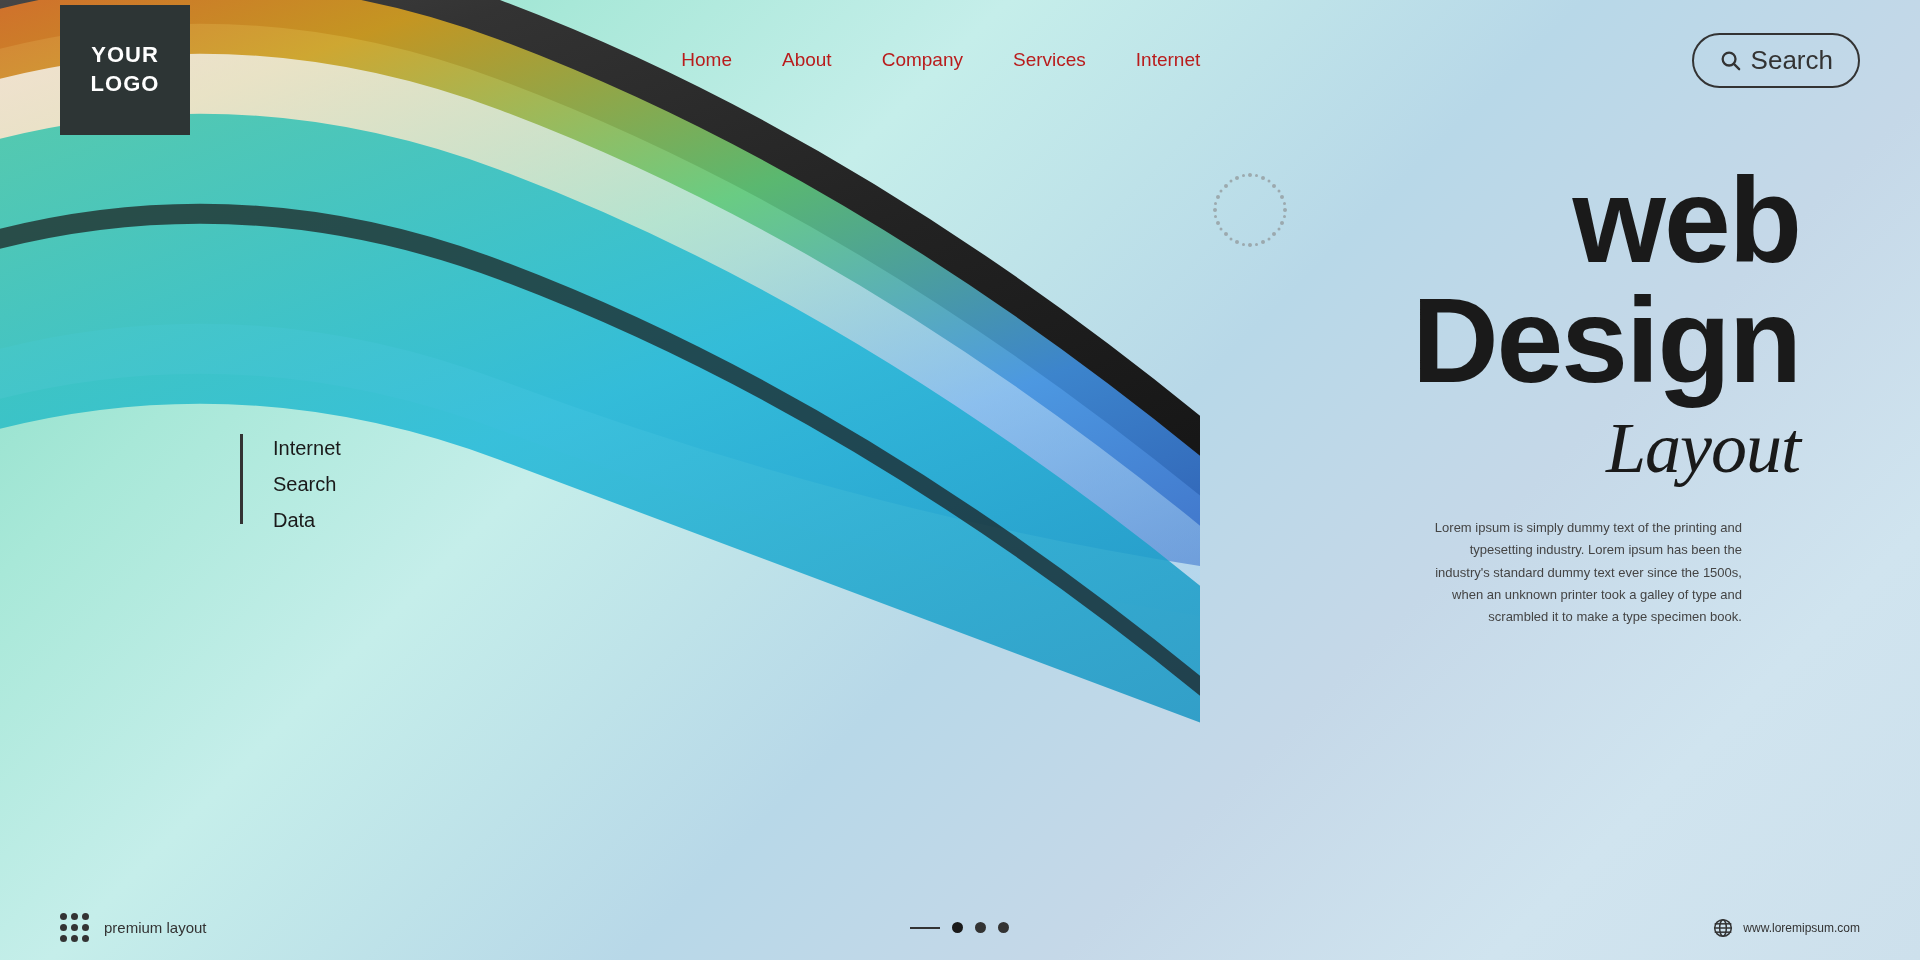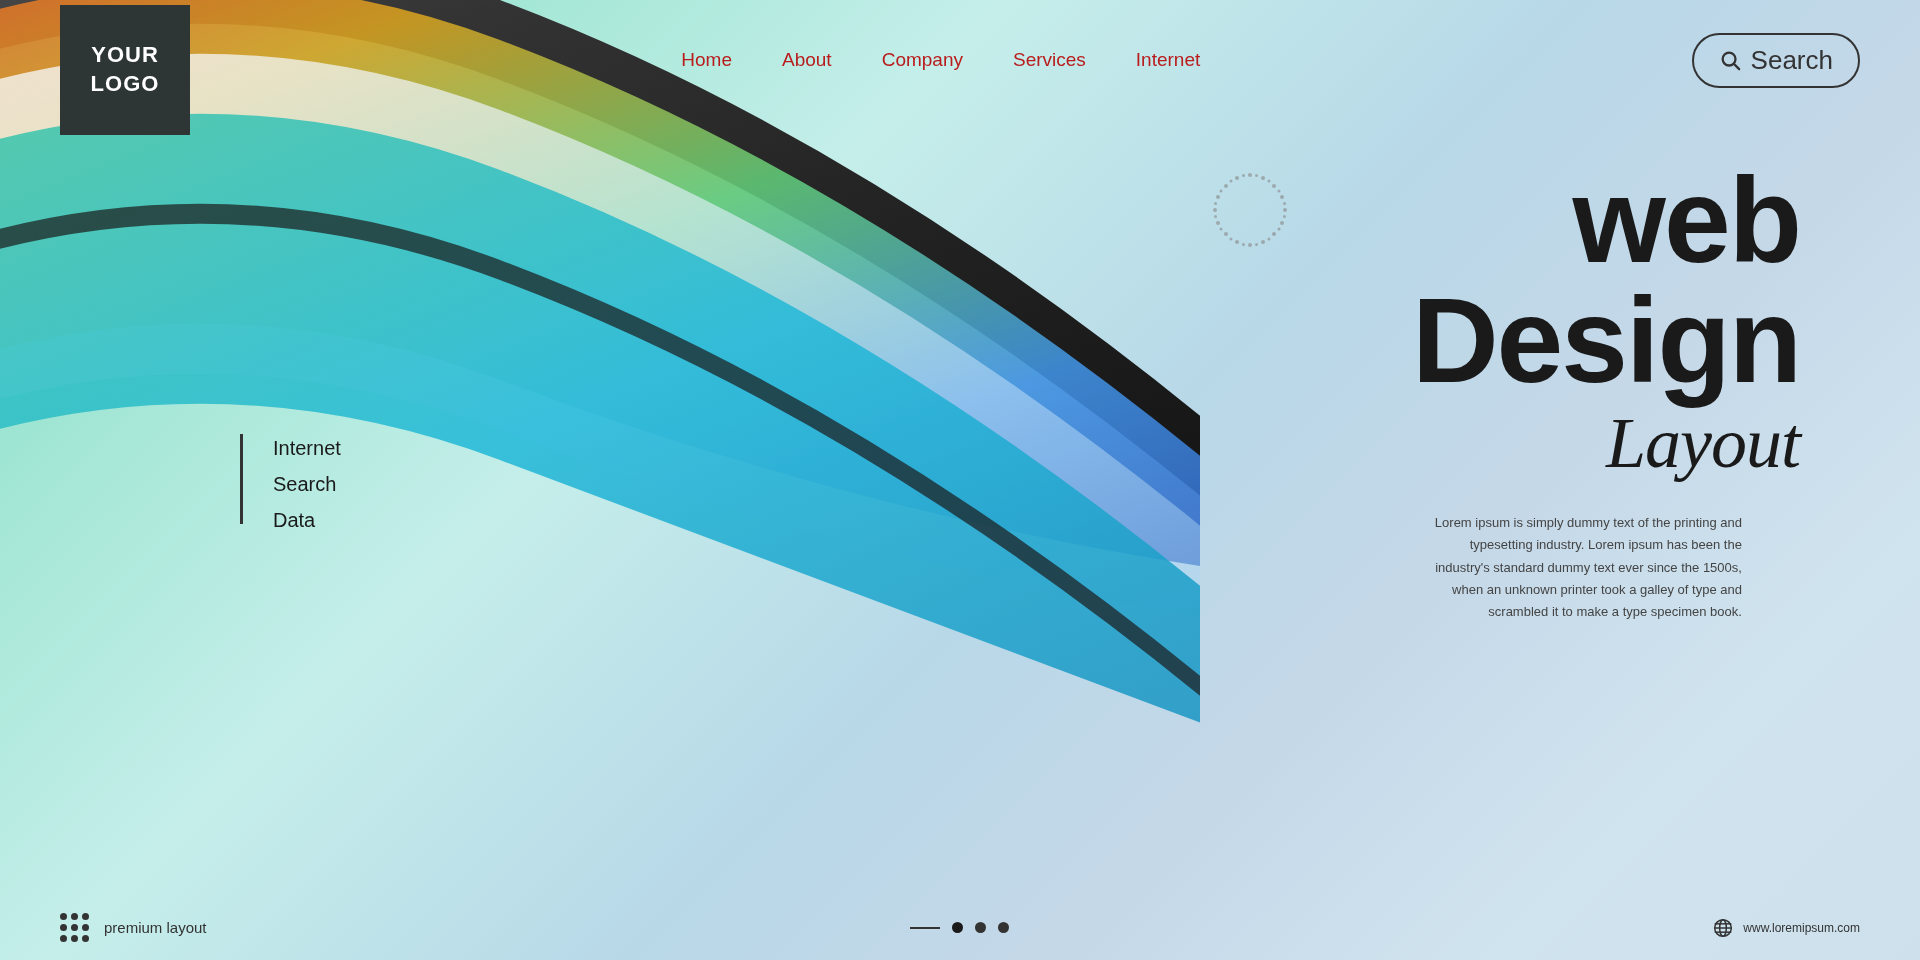--- a/index.html
+++ b/index.html
@@ -127,20 +127,21 @@
       letter-spacing: -2px;
     }
 
     .hero-title-layout {
       font-size: 72px;
       font-weight: 400;
       color: #1a1a1a;
       font-family: 'Georgia', cursive;
       font-style: italic;
       line-height: 1.2;
+      margin-top: 5px;
       letter-spacing: -1px;
     }
 
     .hero-body-text {
       margin-top: 26px;
       font-size: 13px;
       color: #444;
       line-height: 1.7;
       max-width: 330px;
     }

